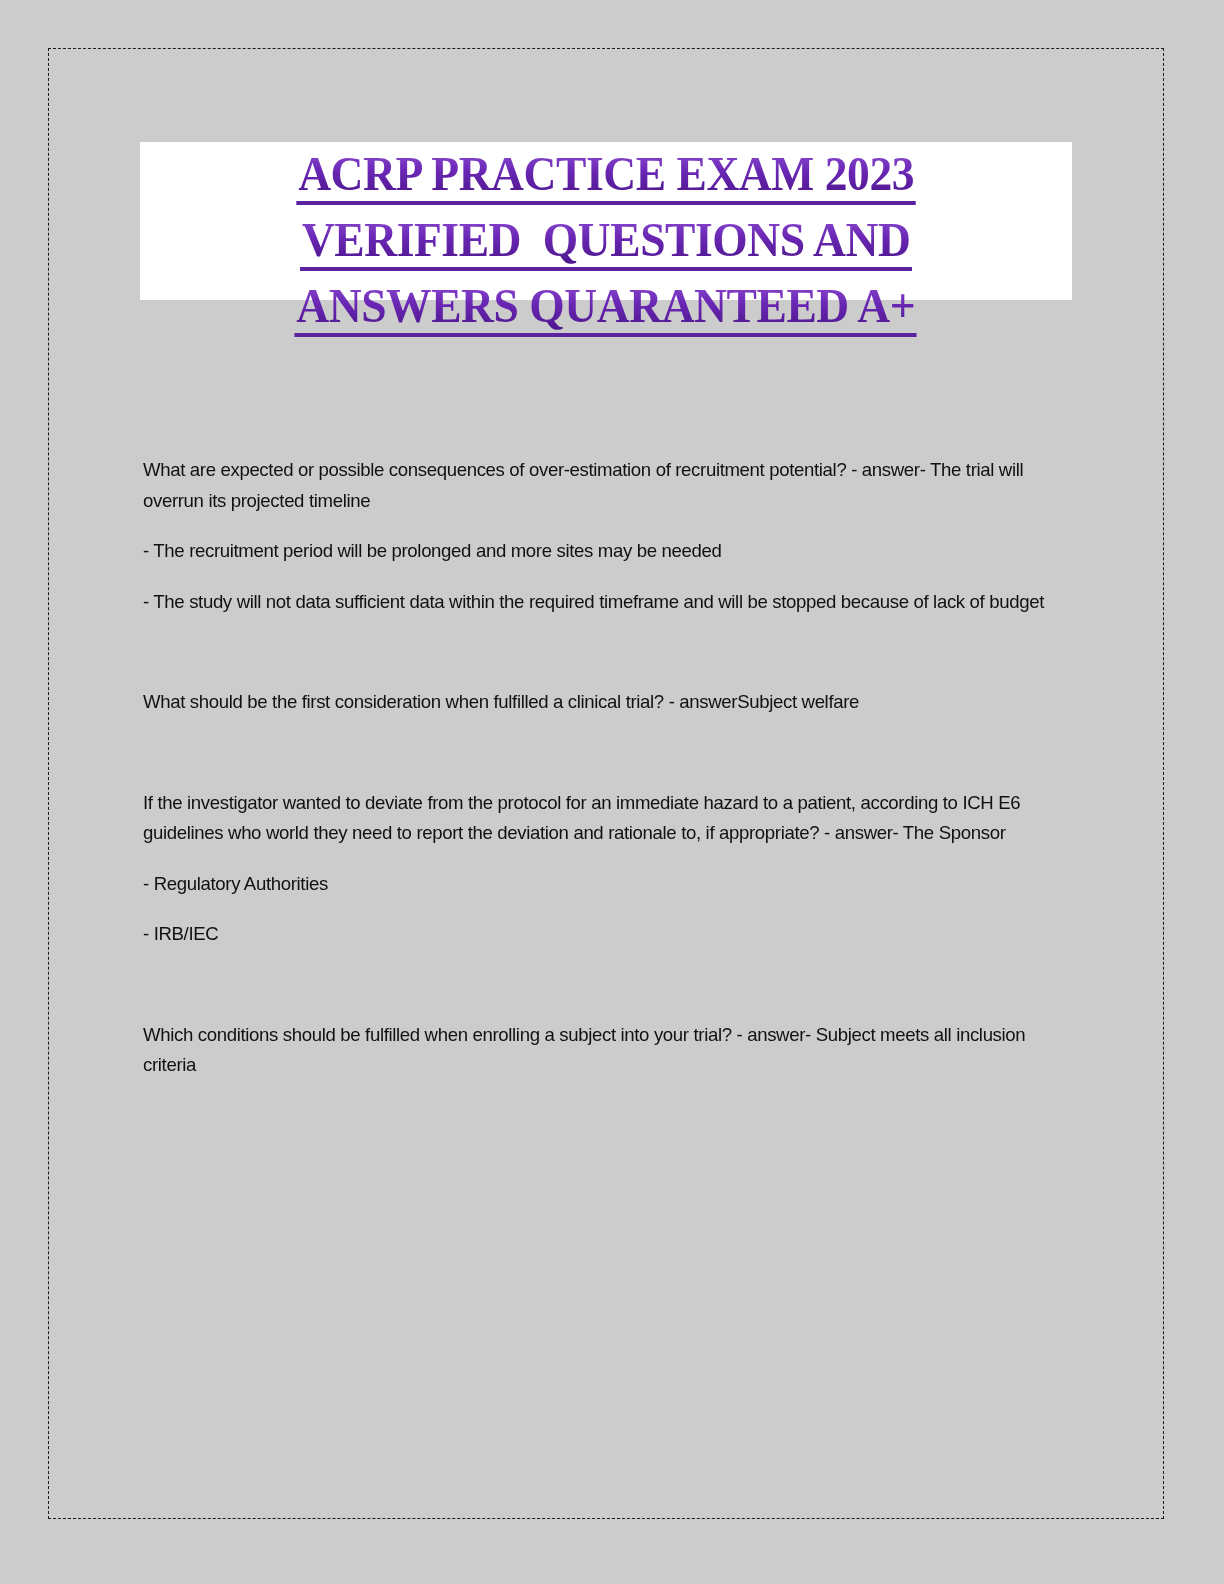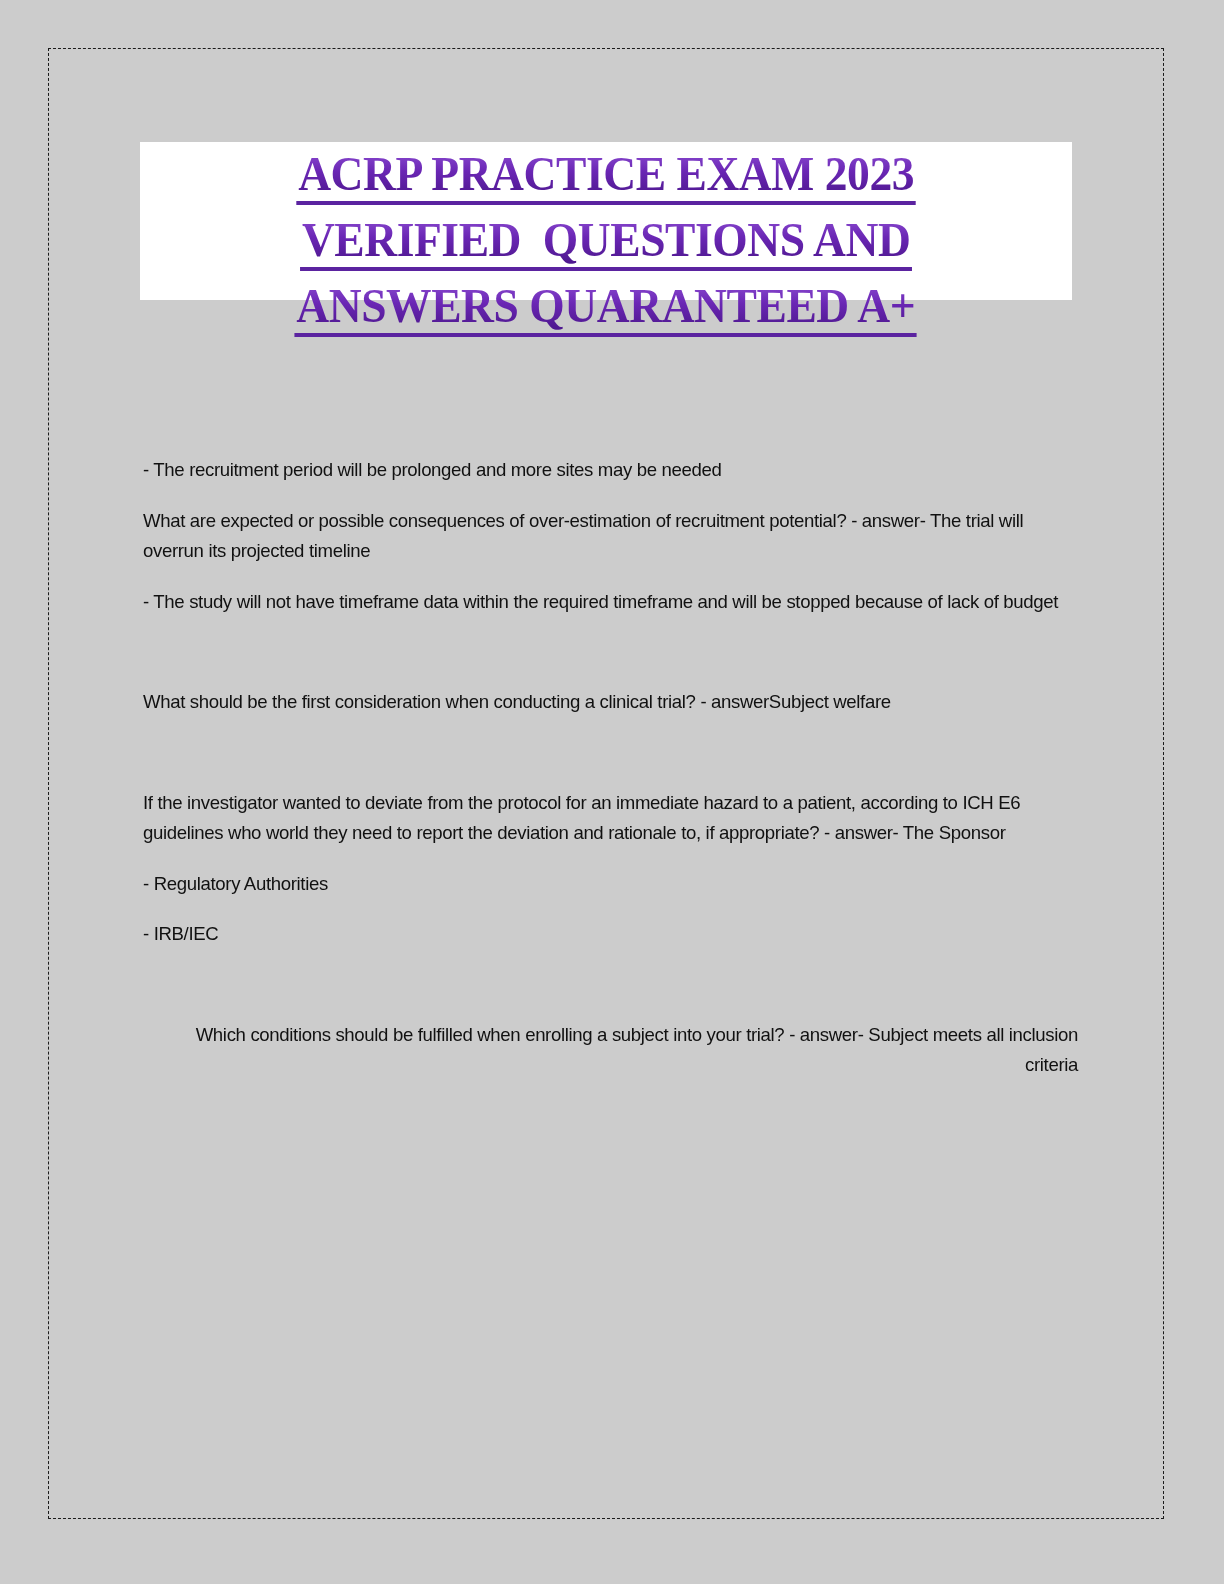--- a/index.html
+++ b/index.html
@@ -74,42 +74,41 @@
       letter-spacing: -0.35px;
     }
     .content p {
       margin: 0 0 20px 0;
     }
     .qa-block {
       margin-bottom: 70px;
     }
     .qa-block.last {
       margin-bottom: 16px;
-      text-align: right;
     }
   </style>
 </head>
 <body>
 
 <div class="page-border"></div>
 
 <div class="title-box">
   <div class="title-line">ACRP PRACTICE EXAM 2023</div>
   <div class="title-line">VERIFIED  QUESTIONS AND</div>
   <div class="title-line">ANSWERS QUARANTEED A+</div>
 </div>
 
 <div class="content">
   <div class="qa-block">
+    <p>What are expected or possible consequences of over-estimation of recruitment potential? - answer- The trial will overrun its projected timeline</p>
     <p>- The recruitment period will be prolonged and more sites may be needed</p>
-    <p>What are expected or possible consequences of over-estimation of recruitment potential? - answer- The trial will overrun its projected timeline</p>
-    <p>- The study will not have timeframe data within the required timeframe and will be stopped because of lack of budget</p>
+    <p>- The study will not data sufficient data within the required timeframe and will be stopped because of lack of budget</p>
   </div>
   <div class="qa-block">
-    <p>What should be the first consideration when conducting a clinical trial? - answerSubject welfare</p>
+    <p>What should be the first consideration when fulfilled a clinical trial? - answerSubject welfare</p>
   </div>
   <div class="qa-block">
     <p>If the investigator wanted to deviate from the protocol for an immediate hazard to a patient, according to ICH E6 guidelines who world they need to report the deviation and rationale to, if appropriate? - answer- The Sponsor</p>
     <p>- Regulatory Authorities</p>
     <p>- IRB/IEC</p>
   </div>
   <div class="qa-block last">
     <p>Which conditions should be fulfilled when enrolling a subject into your trial? - answer- Subject meets all inclusion criteria</p>
   </div>
 </div>

